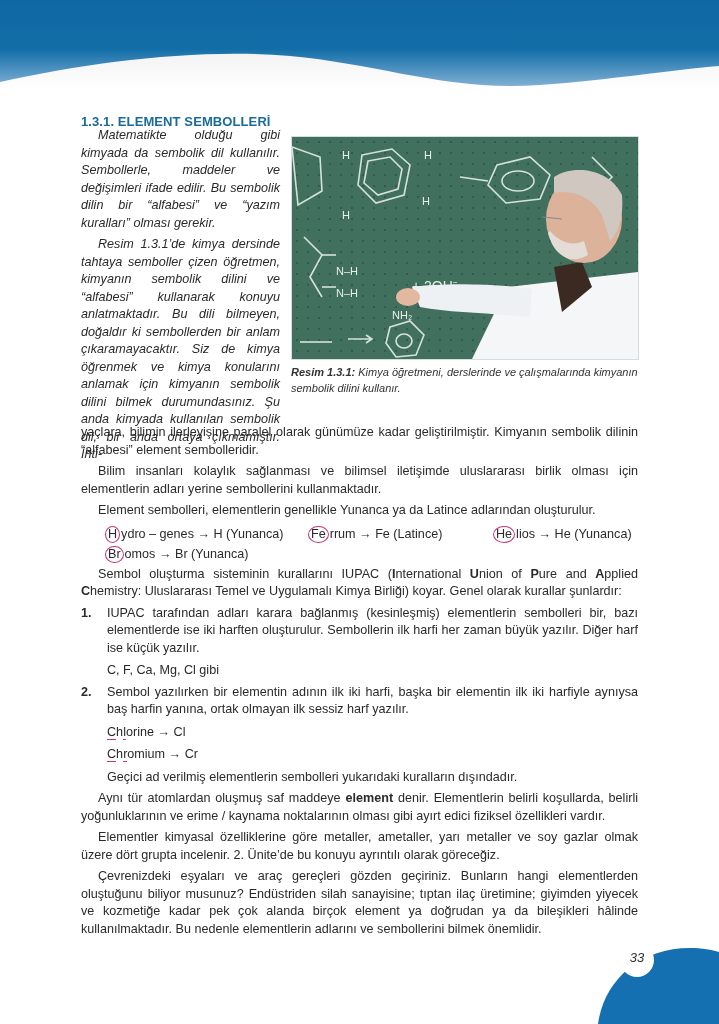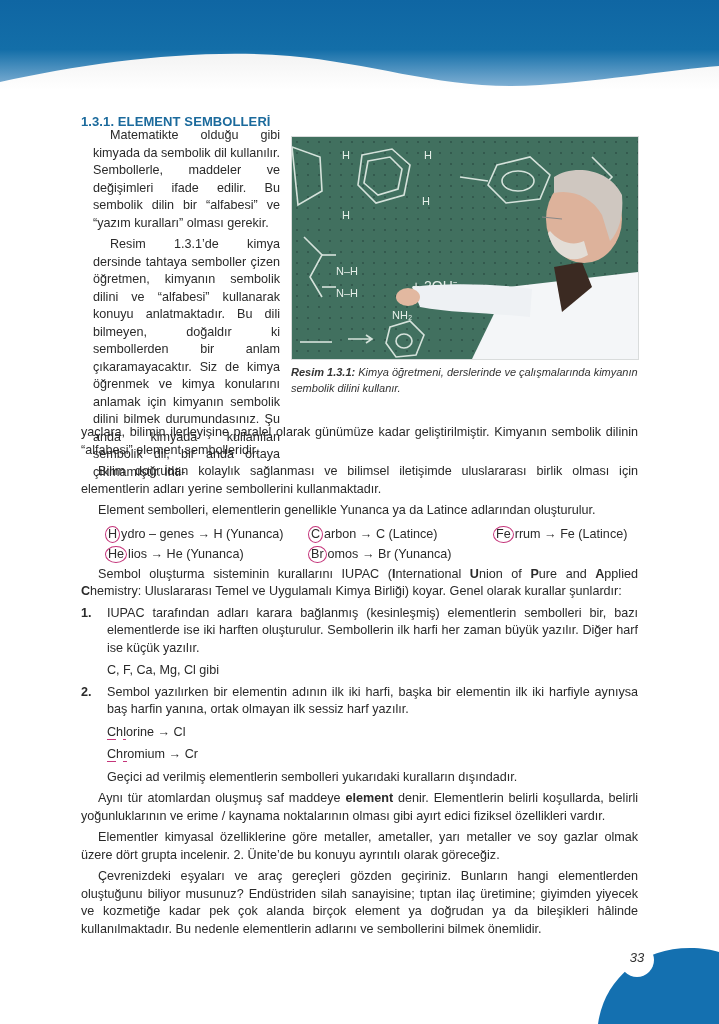--- a/index.html
+++ b/index.html
@@ -12,21 +12,21 @@
   .header-wave { position: absolute; left: 0; top: 0; width: 719px; height: 90px; }
   .section-title {
     position: absolute; left: 81px; top: 114px;
     font-size: 13px; font-weight: bold; color: #1b6a9c; letter-spacing: 0.1px;
   }
   .txt { font-size: 12.6px; line-height: 17.5px; }
   .narrow-col {
     position: absolute; left: 81px; top: 127px; width: 199px;
     text-align: justify;
   }
-  .narrow-col p { margin: 0 0 4px 12px; text-indent: 17px; }
+  .narrow-col p { margin: 0 0 4px 0; text-indent: 17px; font-style: italic; }
   .photo {
     position: absolute; left: 291px; top: 136px; width: 346px; height: 222px;
     background: #3f6b5d; overflow: hidden;
     border: 1px solid #d9dcdc;
   }
   .caption {
     position: absolute; left: 291px; top: 364px; width: 350px;
     font-size: 11px; line-height: 16px; font-style: italic; color: #333;
   }
   .caption b { font-style: italic; }
@@ -127,26 +127,25 @@
     </g>
   </svg>
 </div>
 
 <div class="caption">
   <b>Resim 1.3.1:</b><span> Kimya öğretmeni, derslerinde ve çalışmalarında kimyanın sembolik dilini kullanır.</span>
 </div>
 
 <div class="main txt">
   <p class="noindent">yaçlara, bilimin ilerleyişine paralel olarak günümüze kadar geliştirilmiştir. Kimyanın sembolik dilinin “alfabesi” element sembolleridir.</p>
-  <p>Bilim doğrudan kolaylık sağlanması ve bilimsel iletişimde uluslararası birlik olması için elementlerin adları yerine sembollerini kullanmaktadır.</p>
+  <p>Bilim insanları kolaylık sağlanması ve bilimsel iletişimde uluslararası birlik olması için elementlerin adları yerine sembollerini kullanmaktadır.</p>
   <p>Element sembolleri, elementlerin genellikle Yunanca ya da Latince adlarından oluşturulur.</p>
 
   <div class="examples">
     <div><span class="circ">H</span><span>ydro – genes → H (Yunanca)</span></div>
-    <div><span class="circ">C</span><span>arbon → C (Latince)</span></div>
     <div><span class="circ">Fe</span><span>rrum → Fe (Latince)</span></div>
     <div><span class="circ">He</span><span>lios → He (Yunanca)</span></div>
     <div><span class="circ">Br</span><span>omos → Br (Yunanca)</span></div>
   </div>
 
   <p><span>Sembol oluşturma sisteminin kurallarını IUPAC (</span><b>I</b><span>nternational </span><b>U</b><span>nion of </span><b>P</b><span>ure and </span><b>A</b><span>pplied </span><b>C</b><span>hemistry: Uluslararası Temel ve Uygulamalı Kimya Birliği) koyar. Genel olarak kurallar şunlardır:</span></p>
 
   <ol class="rules">
     <li>
       <span class="num">1.</span>

